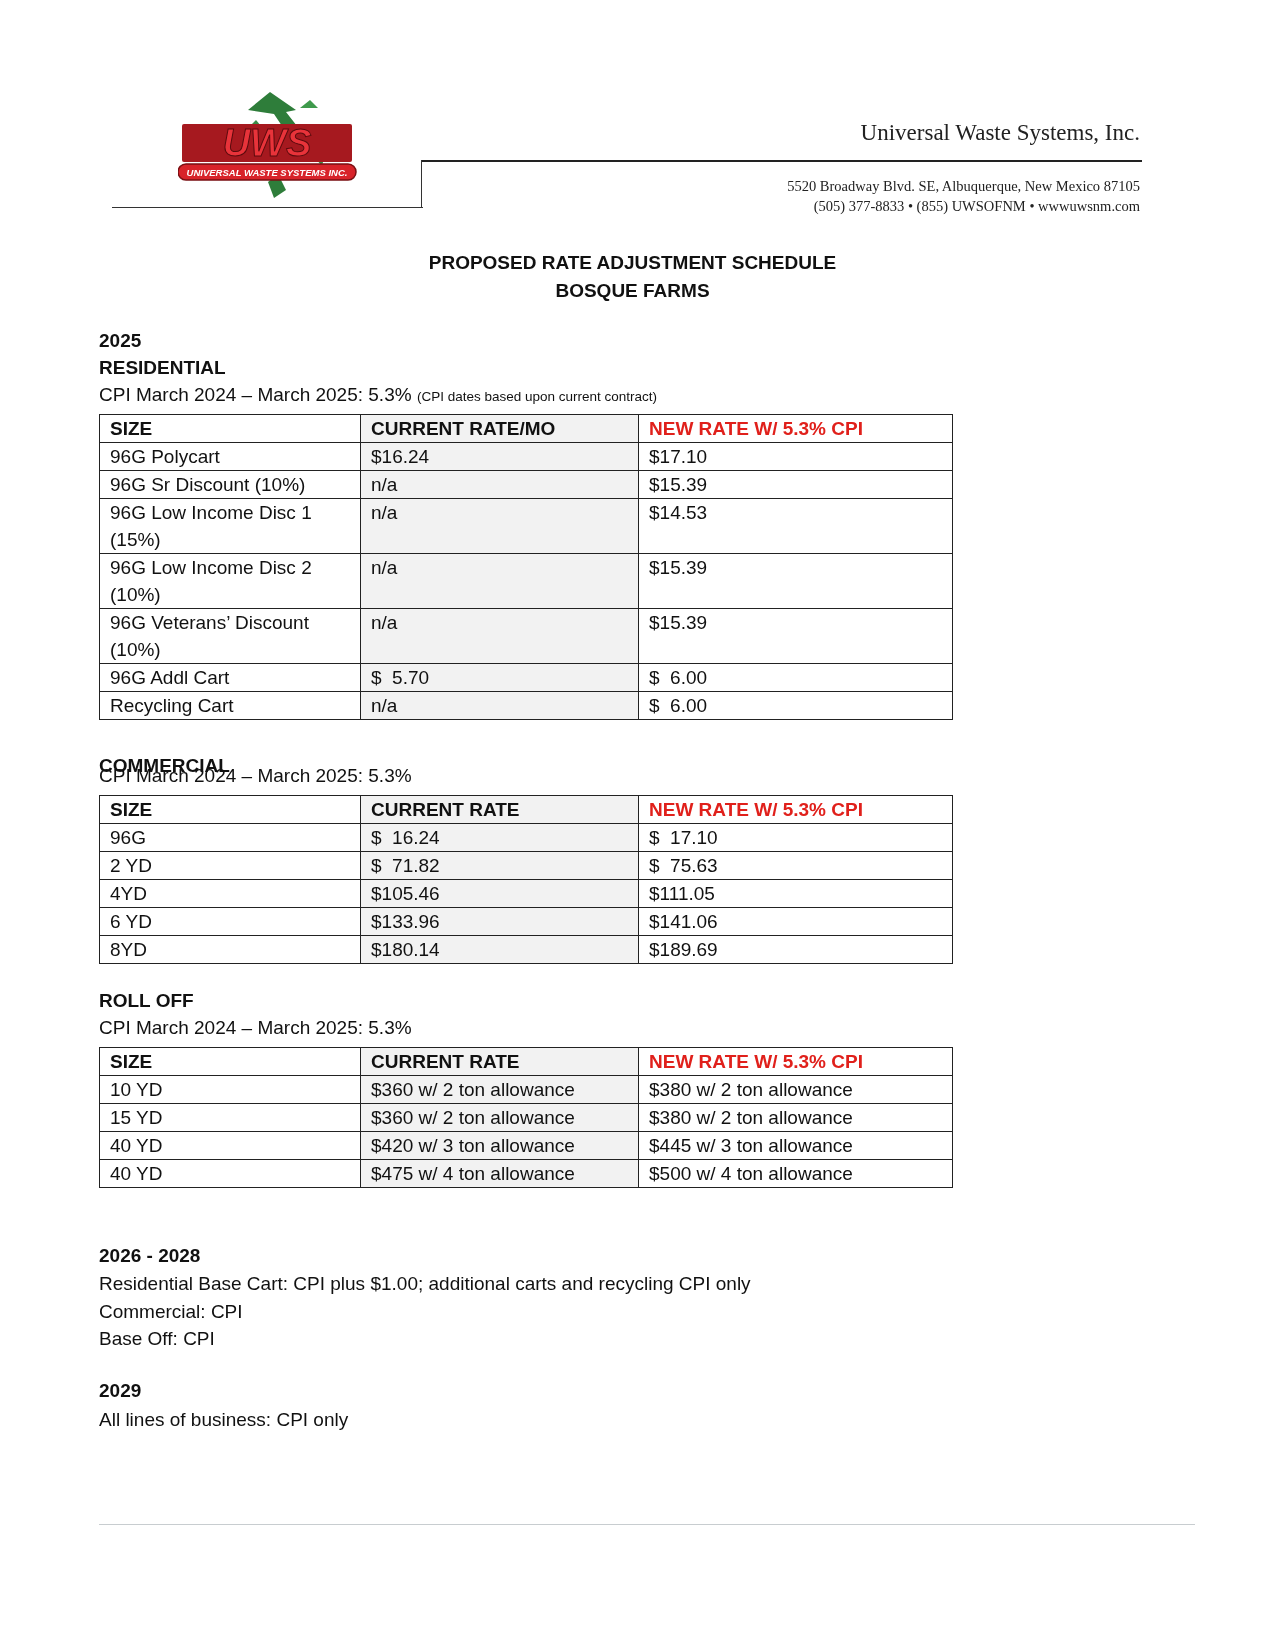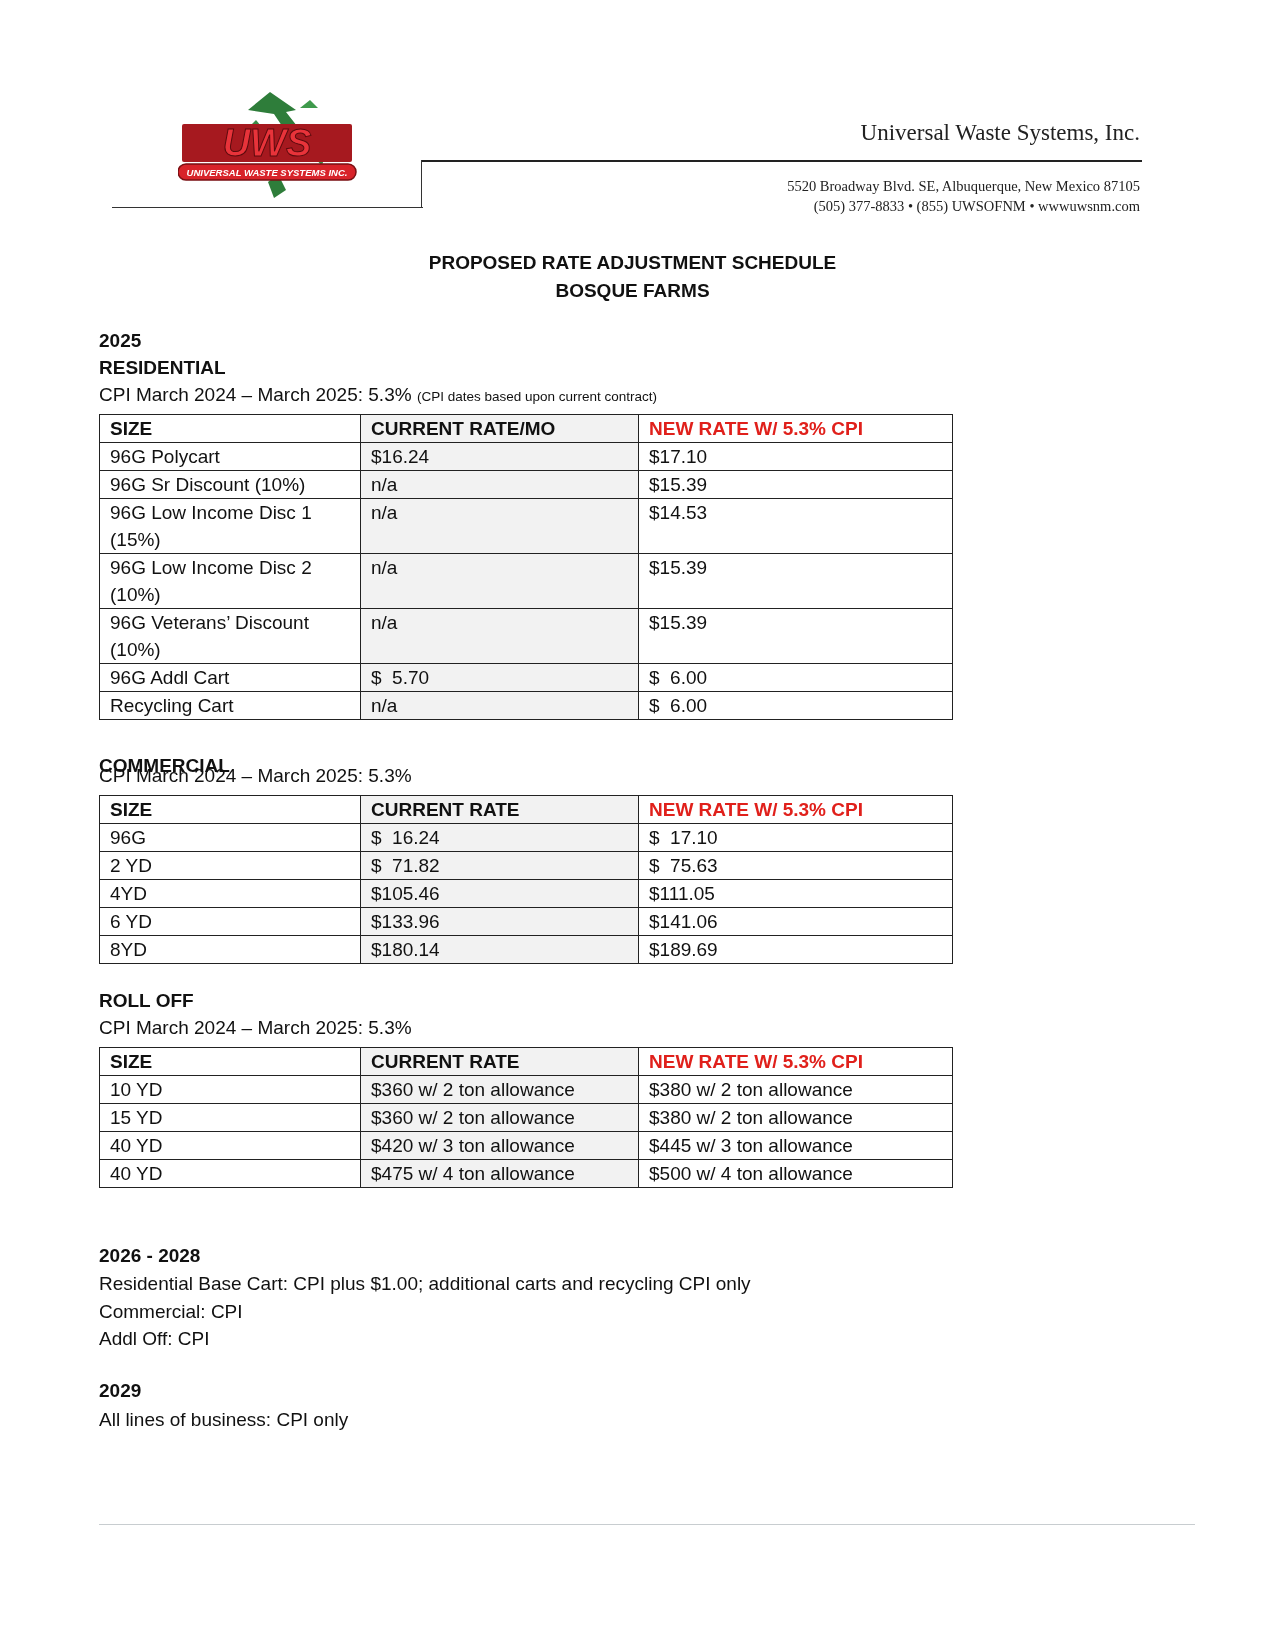--- a/index.html
+++ b/index.html
@@ -206,21 +206,21 @@
     <td class="c1">$475 w/ 4 ton allowance</td>
     <td class="c2">$500 w/ 4 ton allowance</td>
   </tr>
 </tbody>
   </table>
 
 <div class="abs section-h" style="top:1245px;">2026 - 2028</div>
 <div class="abs para" style="top:1270px;">
   <div>Residential Base Cart: CPI plus $1.00; additional carts and recycling CPI only</div>
   <div>Commercial: CPI</div>
-  <div>Addl Off: CPI</div>
+  <div>Base Off: CPI</div>
 </div>
 
 <div class="abs section-h" style="top:1380px;">2029</div>
 <div class="abs para" style="top:1406px;">
   <div>All lines of business: CPI only</div>
 </div>
 
 <div class="abs footer-rule"></div>
 
 </body></html>

